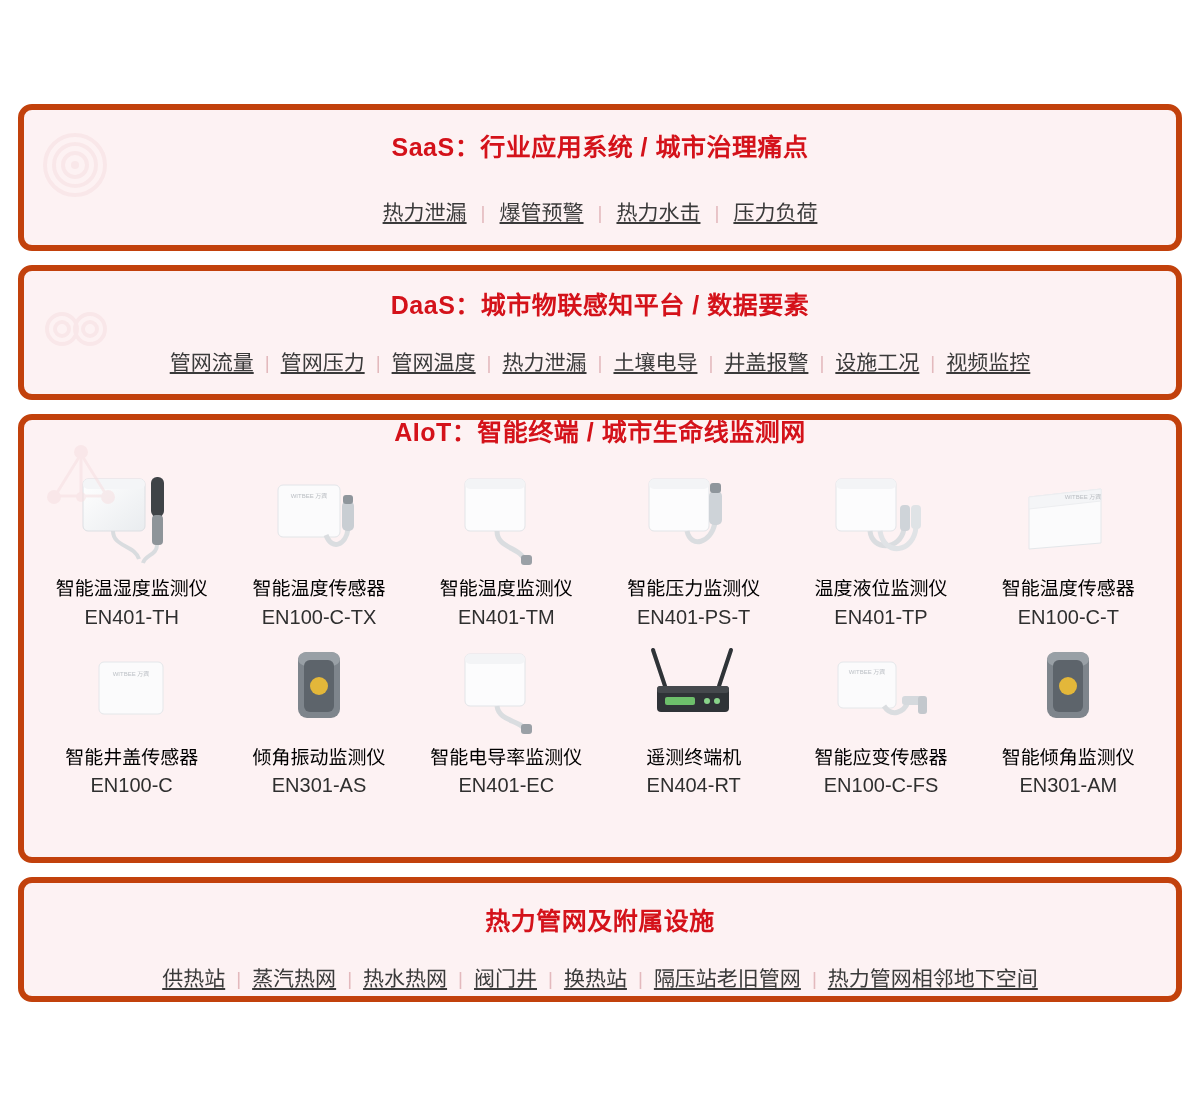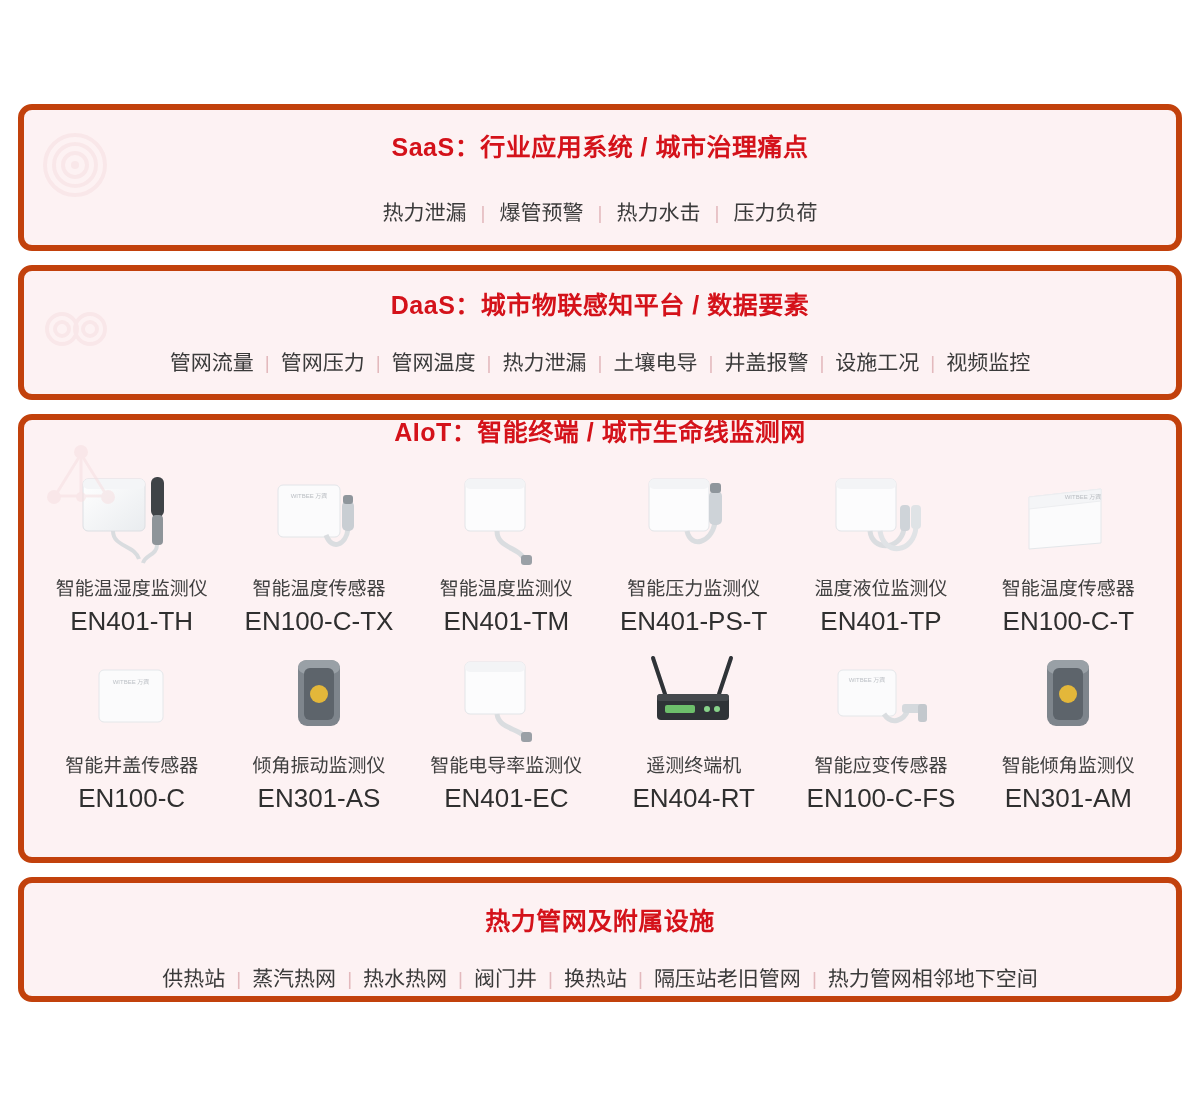--- a/index.html
+++ b/index.html
@@ -64,20 +64,21 @@
     align-items: center;
     flex-wrap: nowrap;
   }
   .saas .tag-row { margin-top: 42px; }
   .tag {
     font-size: 21px;
     color: #3a3a3a;
     padding: 0 14px;
     white-space: nowrap;
     line-height: 1;
+    text-decoration: underline;
   }
   .sep {
     color: #e3b9bd;
     font-size: 19px;
     line-height: 1;
   }
 
   
   .daas {
     height: 135px;
@@ -110,27 +111,27 @@
   }
   .device-img {
     height: 100px;
     display: flex;
     align-items: flex-end;
     justify-content: center;
     margin-bottom: 8px;
   }
   .device-name {
     font-size: 19px;
-    color: #404040;
+    color: #000000;
     line-height: 1.45;
     text-align: center;
     white-space: nowrap;
   }
   .device-model {
-    font-size: 26px;
+    font-size: 20px;
     color: #2f2f2f;
     line-height: 1.45;
     text-align: right;
     white-space: nowrap;
   }
 
   
   .bottom {
     height: 125px;
     padding-top: 26px;

